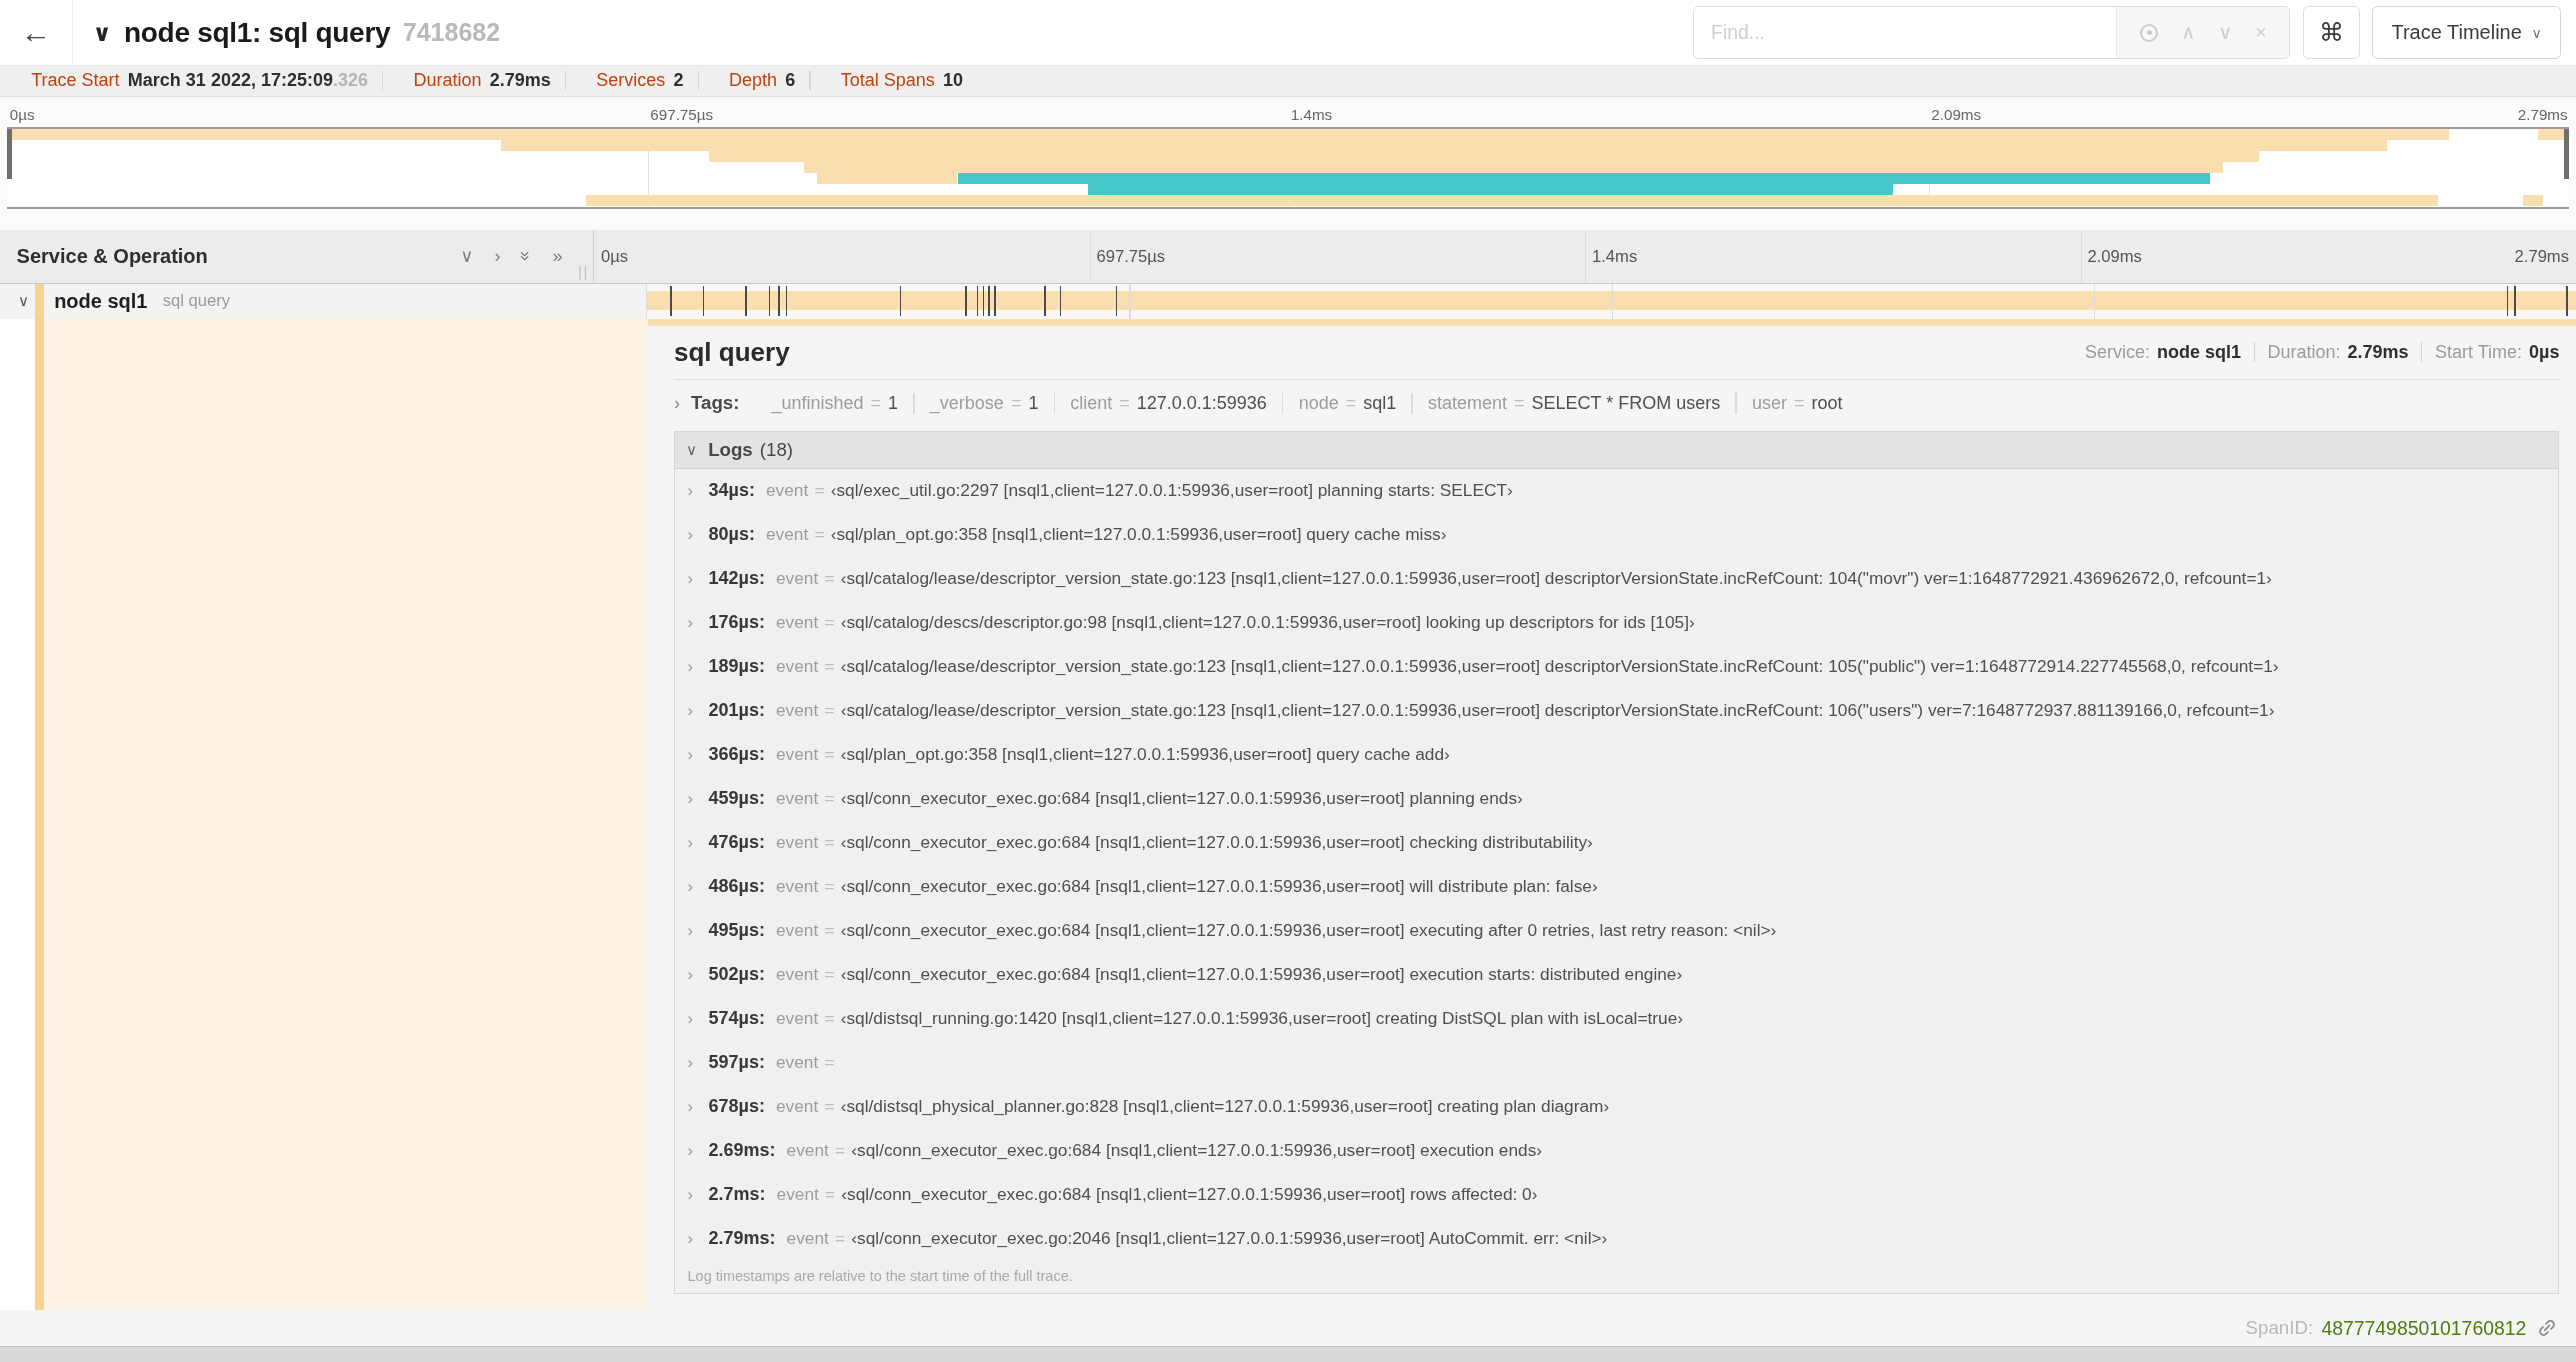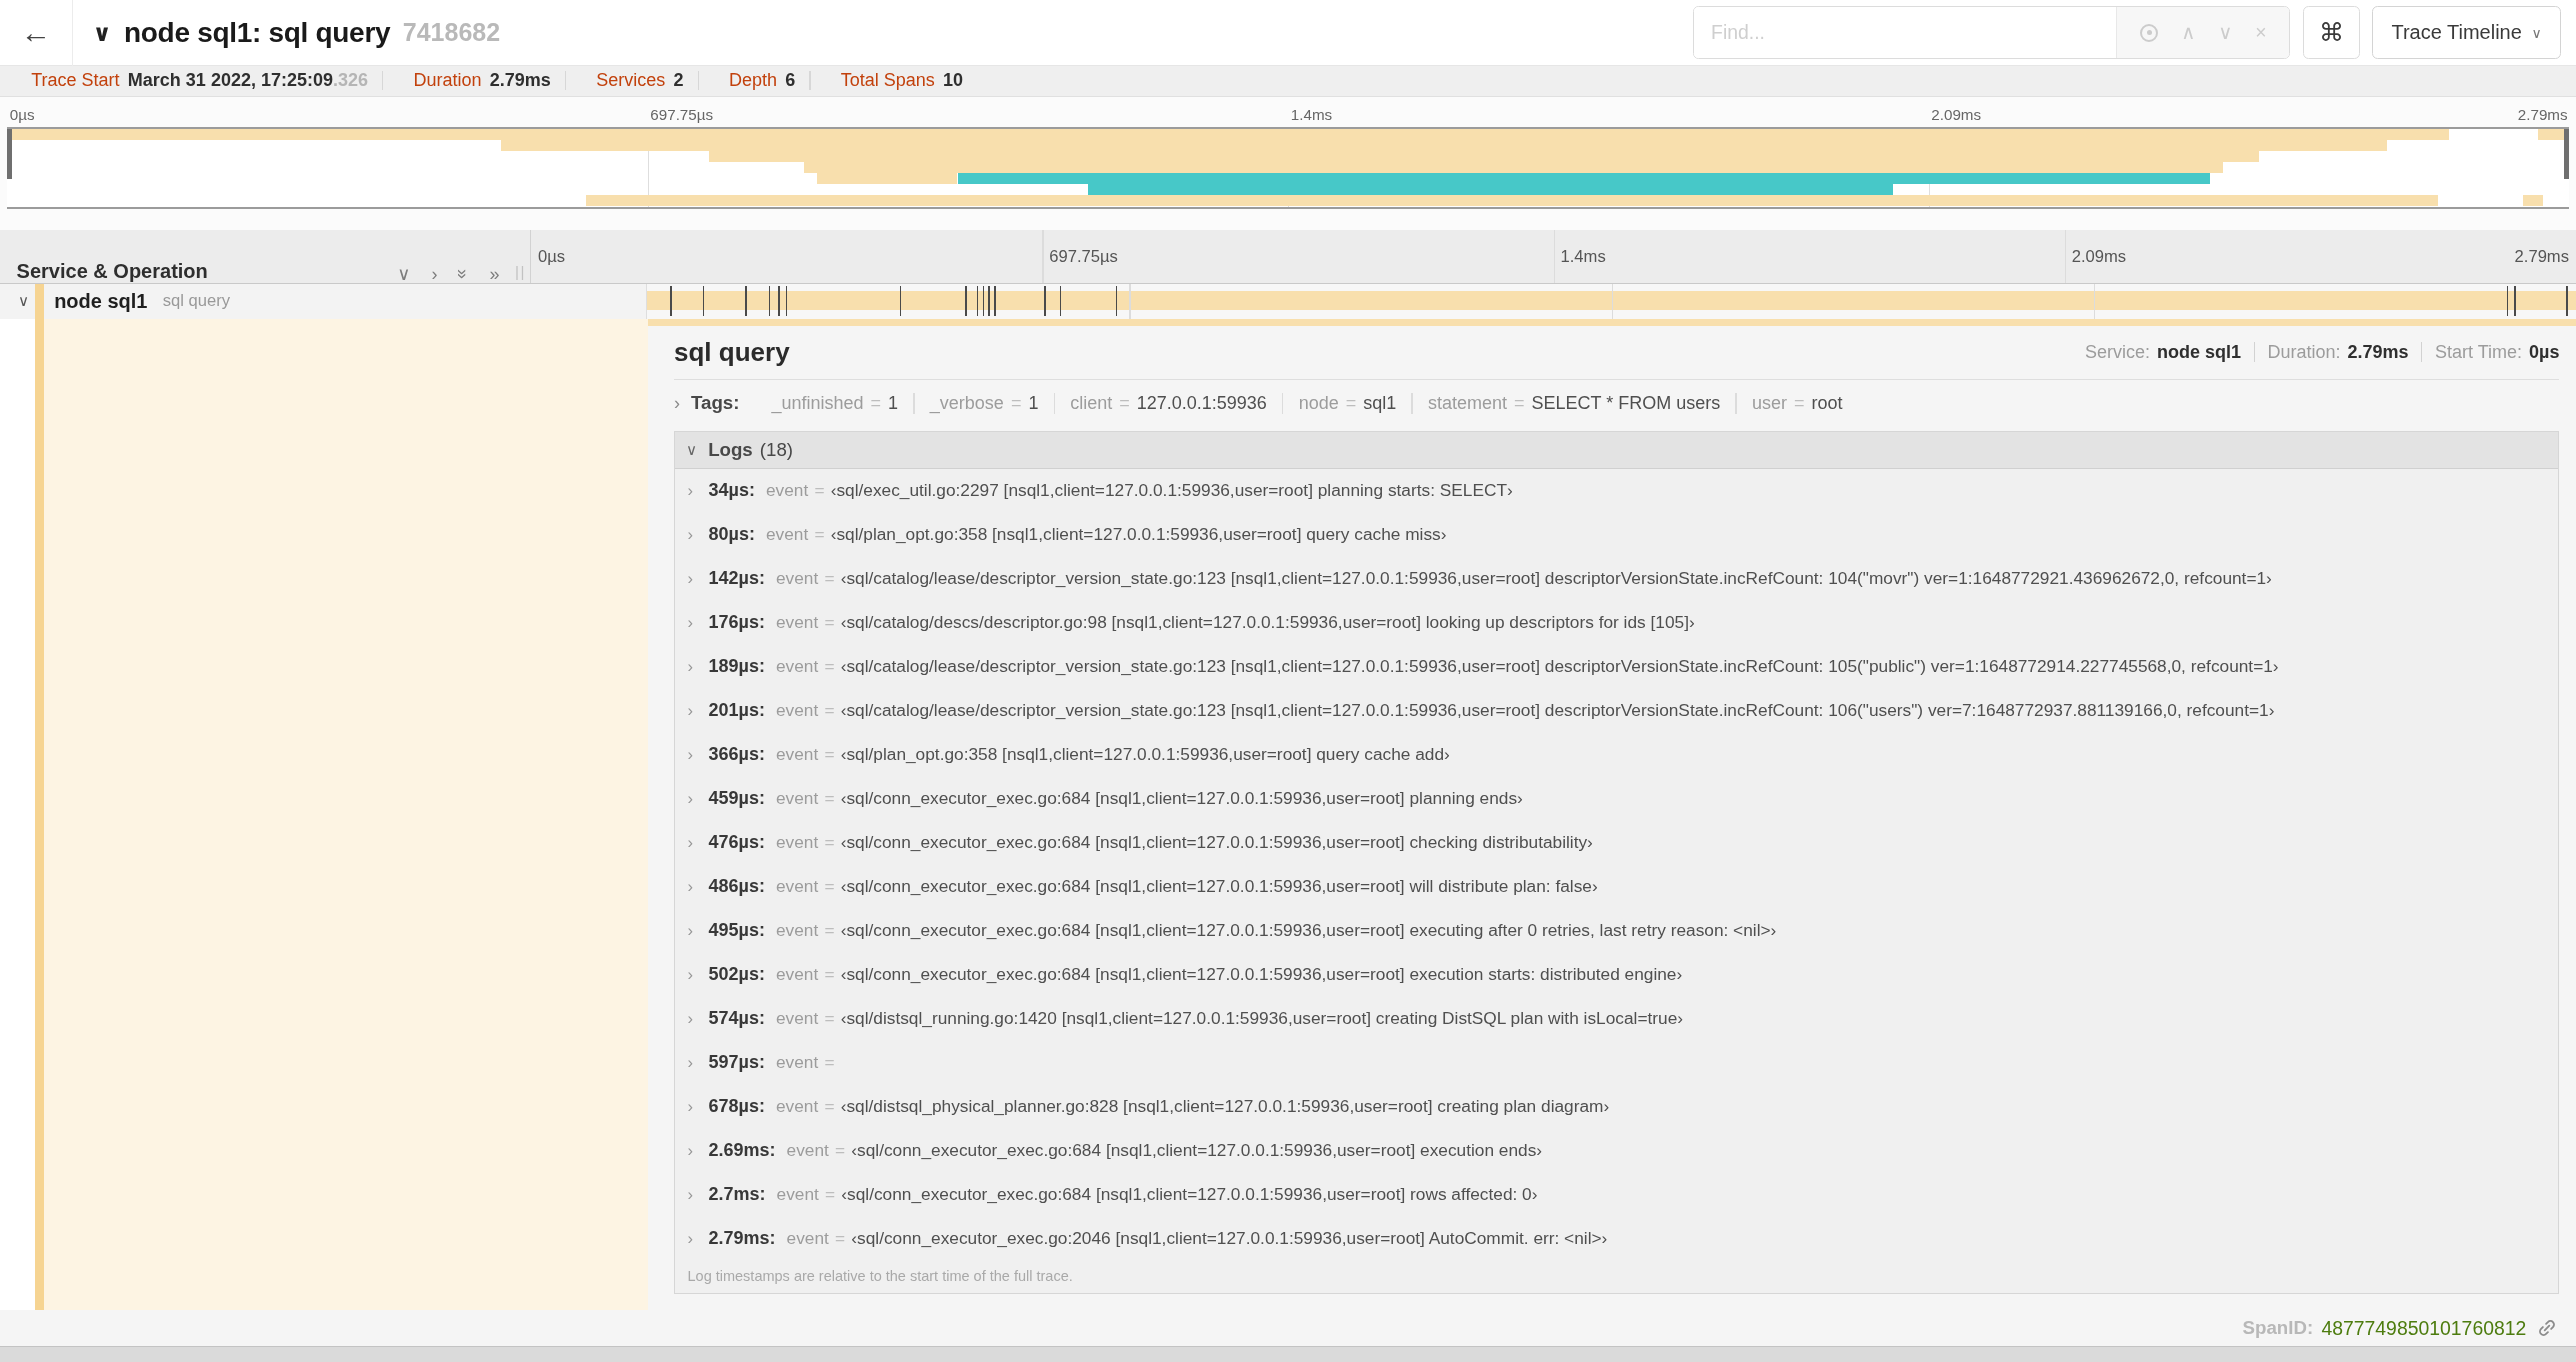--- a/index.html
+++ b/index.html
@@ -44,21 +44,21 @@
   .minimap-wrap { height:133px; background:#fbfbfb; padding:9.7px 7px 0 7px; flex:0 0 auto; }
   .minimap-labels { position:relative; height:21px; font-size:15.2px; color:#666; }
   .mm-label { position:absolute; top:0; white-space:nowrap; }
   .minimap-canvas { position:relative; height:82px; background:#fff; border-top:2.1px solid #9b9b9b; border-bottom:2.1px solid #9b9b9b; overflow:hidden; cursor:crosshair; }
   .mm-grid { position:absolute; top:0; bottom:0; width:1.4px; background:#dedede; }
   .mm-bar { position:absolute; height:11px; }
   .mm-handle { position:absolute; top:0; width:4.8px; height:50px; background:#6f6f6f; }
 
   
   .tl-header { height:54px; display:flex; border-bottom:1.4px solid #c9c9c9; background:#ececec; flex:0 0 auto; }
-  .tlh-left { width:531px; flex:0 0 auto; border-right:1.4px solid #d2d2d2; display:flex; align-items:flex-end; position:relative; }
+  .tlh-left { width:594px; flex:0 0 auto; border-right:1.4px solid #d2d2d2; display:flex; align-items:center; position:relative; }
   .tlh-title { font-size:20px; font-weight:bold; color:#2e2e2e; margin-left:16.6px; }
   .tlh-controls { margin-left:auto; margin-right:30.5px; display:flex; align-items:center; gap:21px; color:#7d7d7d; }
   .tlh-ic { font-size:18px; line-height:1; cursor:pointer; }
   .tlh-ic.rot { display:inline-block; transform:rotate(90deg); }
   .col-resizer { position:absolute; right:4.2px; bottom:2.8px; font-size:15.2px; color:#c2c2c2; letter-spacing:1.4px; cursor:col-resize; }
   .tlh-right { flex:1; position:relative; }
   .tl-tick { position:absolute; top:0; height:54px; line-height:54px; font-size:16.6px; color:#555; padding-left:7px; white-space:nowrap; }
   .tl-tick.right-al { padding-left:0; padding-right:7px; transform:translateX(-100%); }
   .vgrid { position:absolute; top:0; bottom:0; width:1.4px; background:#dcdcdc; }
 
@@ -103,21 +103,21 @@
   .log-chevron { font-size:16.6px; color:#979797; width:21px; flex:0 0 auto; }
   .log-ts { font-size:18px; font-weight:bold; color:#383838; margin-right:11px; }
   .log-key { font-size:17.3px; color:#9c9c9c; }
   .log-eq { font-size:17.3px; color:#bdbdbd; margin:0 6.2px; }
   .log-val { font-size:17.3px; color:#4f4f4f; }
   .logs-note { padding:7px 0 9.7px 12.5px; font-size:14.5px; color:#a9a9a9; }
 
   
   .spanid-strip { height:36px; background:#f5f5f5; display:flex; align-items:center; justify-content:flex-end;
     padding-right:18px; flex:0 0 auto; }
-  .spanid-label { font-size:18.7px; color:#b8b8b8;font-weight:bold; }
+  .spanid-label { font-size:18.7px; color:#b8b8b8; }
   .spanid-value { font-size:19.4px; color:#4d7c0f; margin-left:8.3px; }
   .link-icon { margin-left:9.7px; cursor:pointer; display:flex; align-items:center; }
   .bottom-bar { height:16.6px; background:#dadada; border-top:0.7px solid #c3c3c3; flex:0 0 auto; }
 </style>
 </head>
 <body>
 
 <div class="page">
 
   <div class="topbar">

